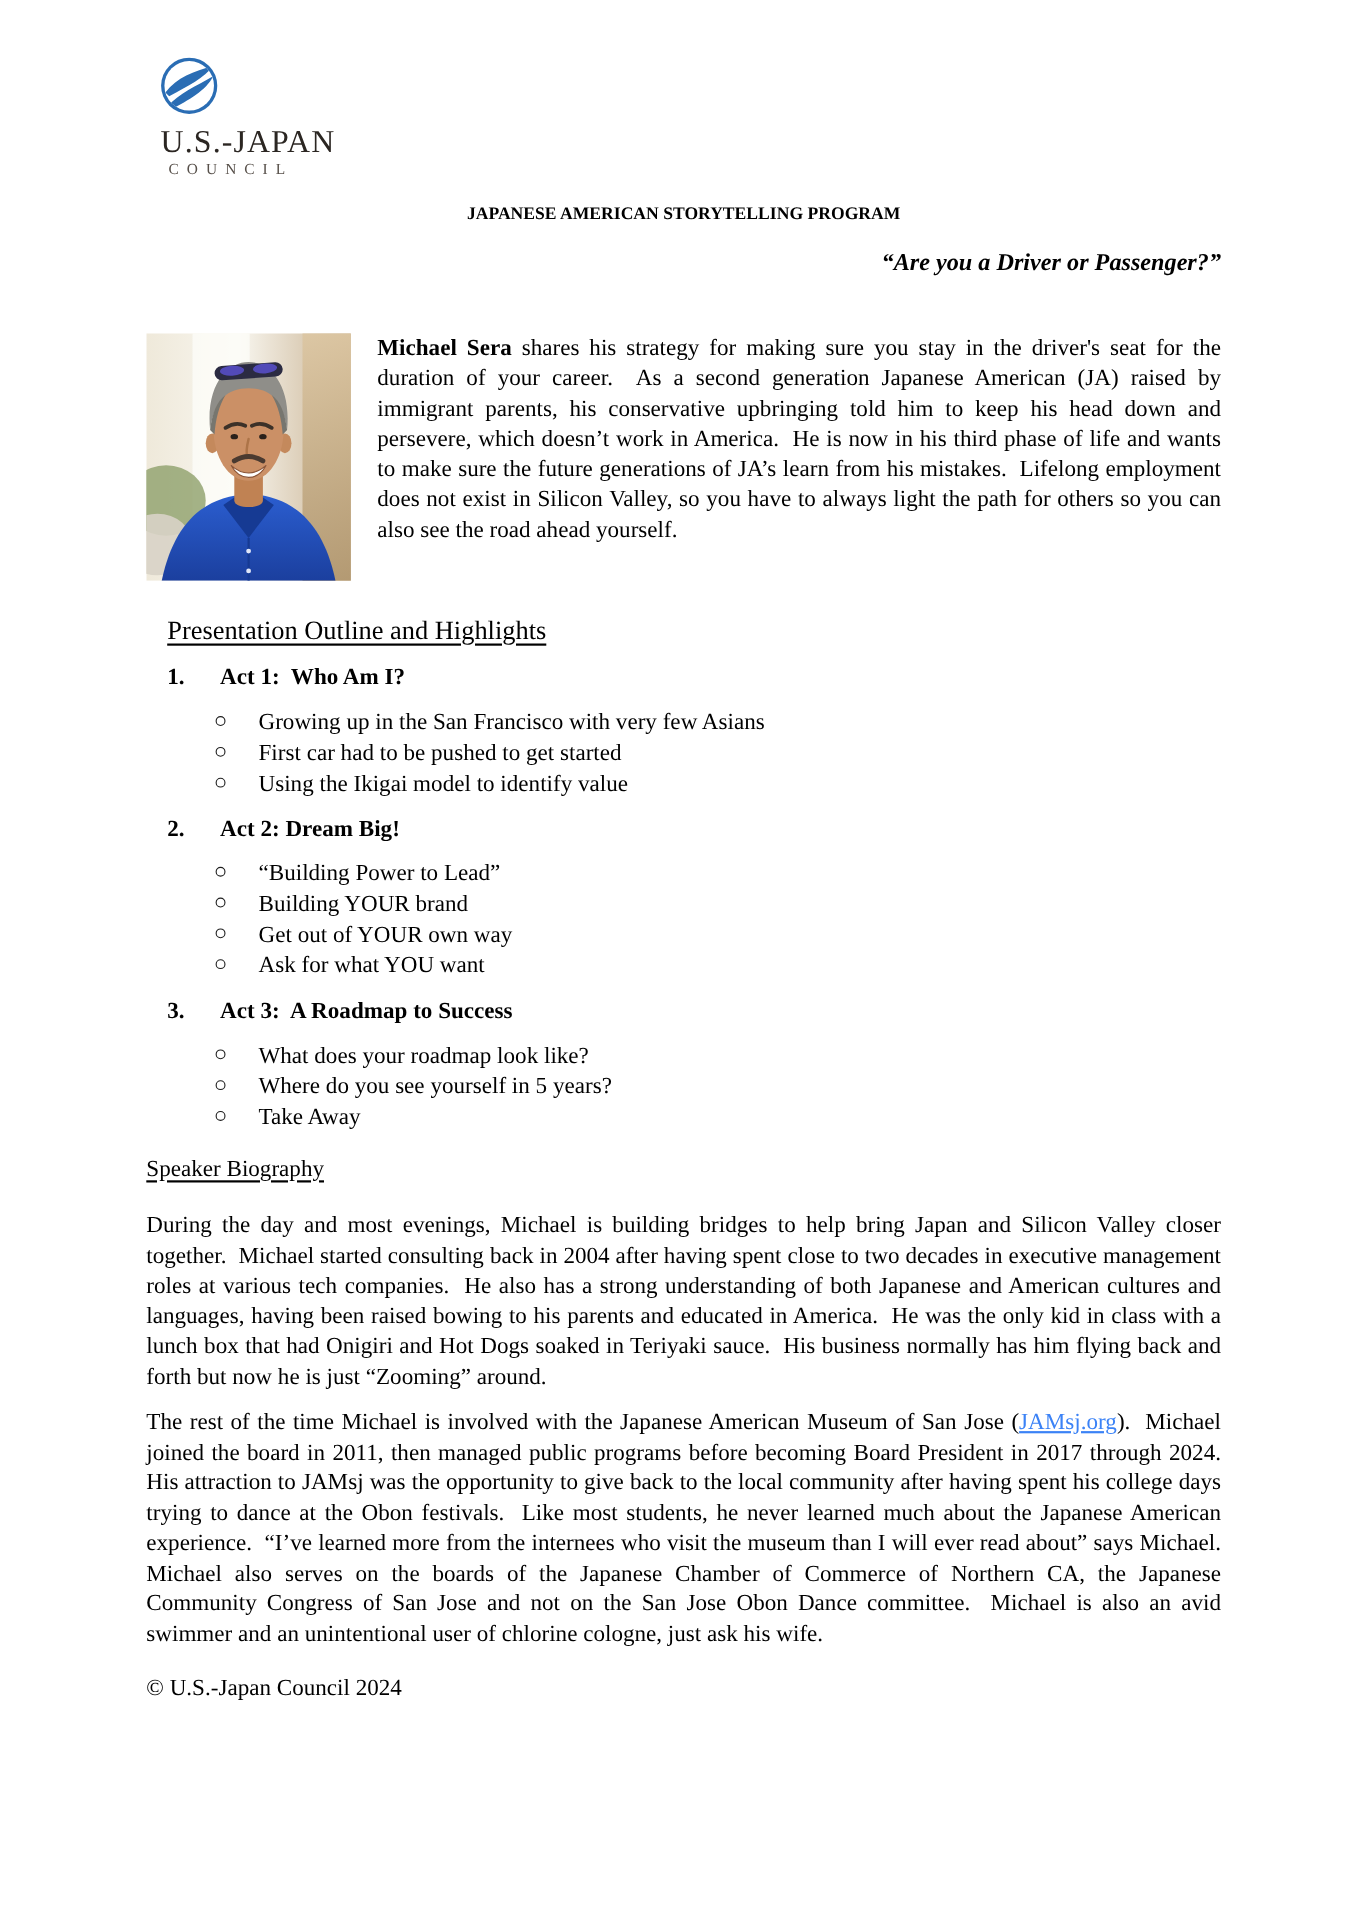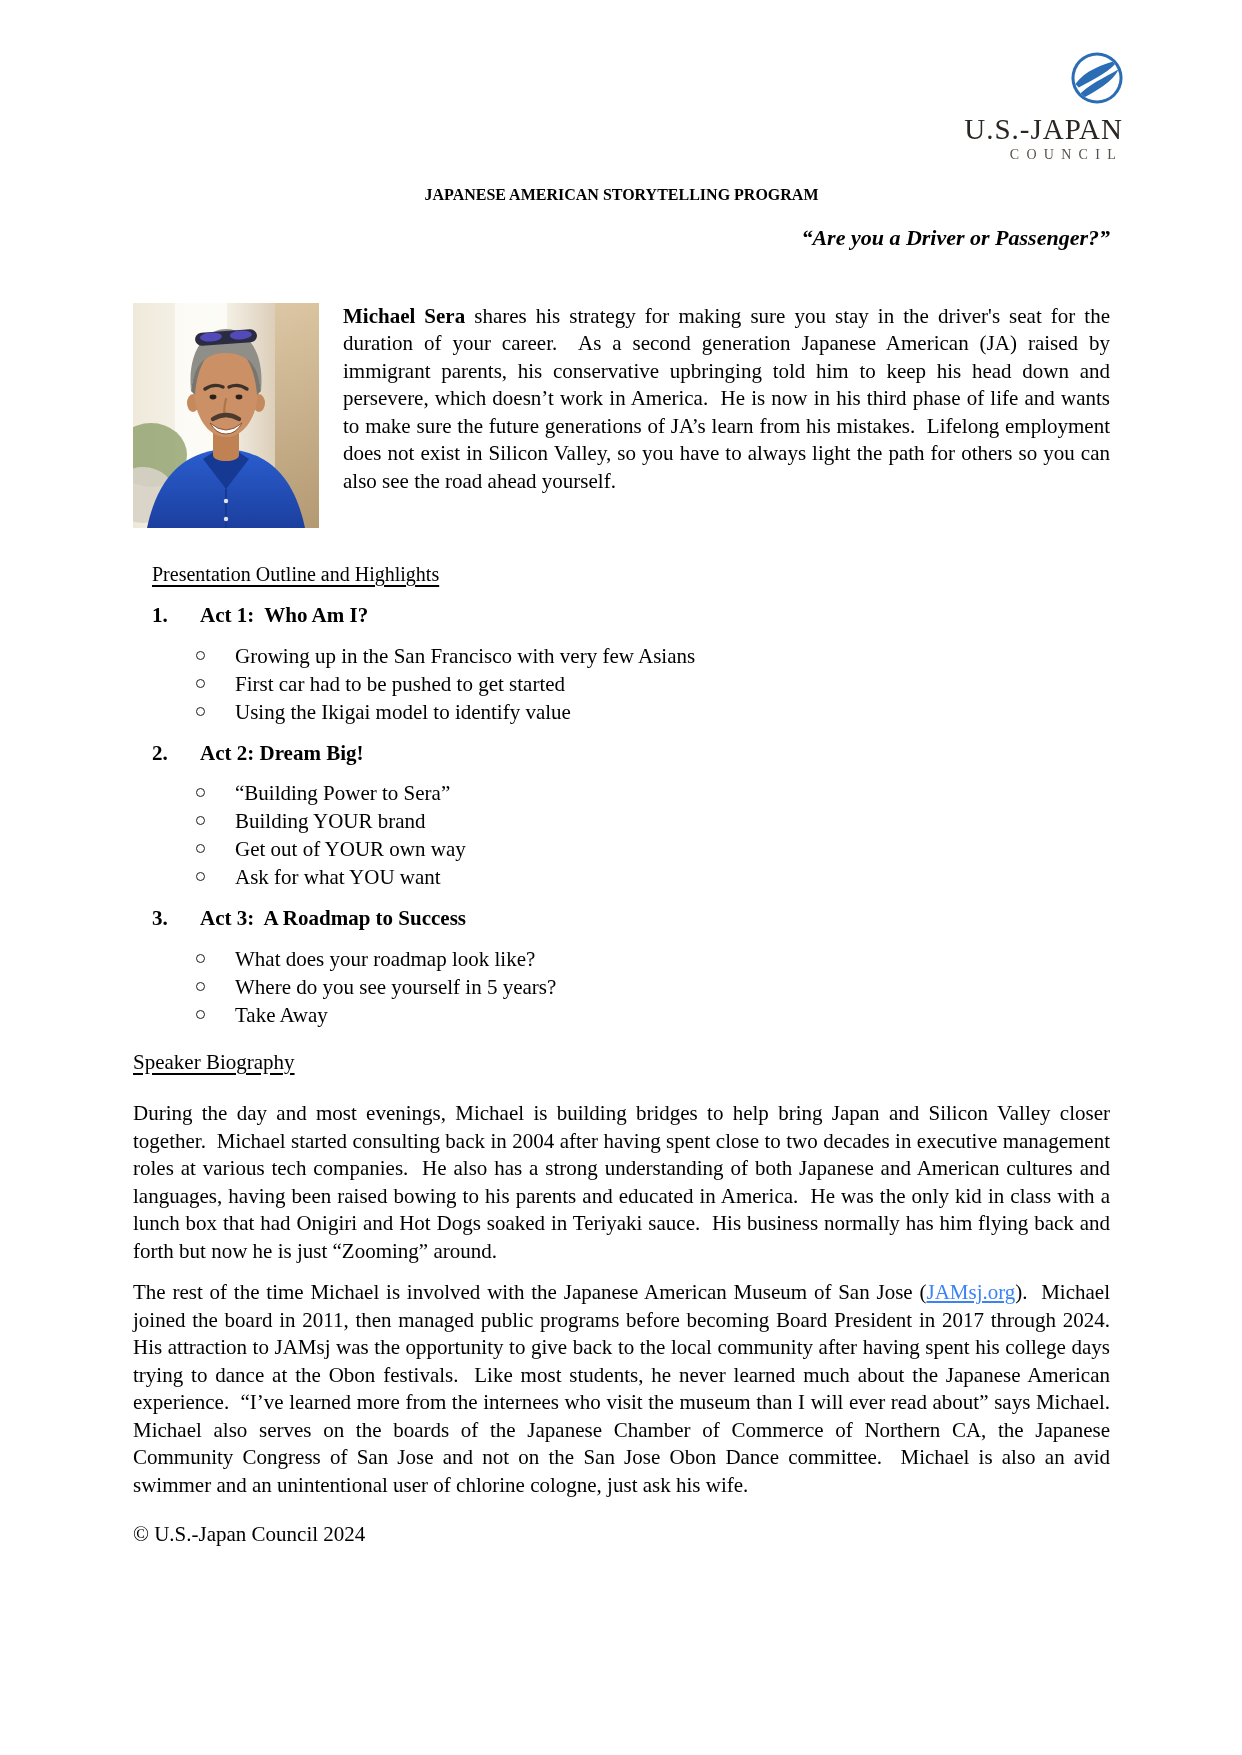--- a/index.html
+++ b/index.html
@@ -9,21 +9,21 @@
     width:1242px; height:1755px;
     background:#ffffff;
     color:#000000;
     font-family:"Liberation Serif", serif;
     font-size:21px; line-height:27.5px;
     padding:52px 132px 0 133px;
     overflow:hidden;
   }
 
   
-  .logo-block { text-align:right; transform:translateX(13px); }
+  .logo-block { text-align:left; transform:translateX(13px); }
   .logo-mark { display:inline-block; width:52px; height:52px; }
   .logo-line1 {
     font-size:29px; line-height:33px; letter-spacing:1px;
     color:#2b2622; font-weight:400; margin-top:1px;
   }
   .logo-line2 {
     font-size:14px; line-height:18px; letter-spacing:0.52em; padding-left:0.52em;
     color:#57504a;
   }
 
@@ -38,21 +38,21 @@
   }
 
   
   .intro { display:flex; gap:24px; margin-top:52px; align-items:flex-start; }
   .photo { width:186px; height:225px; flex:none; }
   .photo svg { display:block; width:186px; height:225px; }
   .intro-text { flex:1; text-align:justify; white-space:pre-wrap; }
 
   
   .u { text-decoration:underline; text-underline-offset:4px; text-decoration-thickness:1.5px; }
-  .outline-heading { margin:33px 0 0 19px; font-size:20px; }
+  .outline-heading { margin:33px 0 0 19px; font-size:24px; }
   .sec { display:flex; margin:14px 0 0 19px; font-weight:bold; white-space:pre-wrap; }
   .sec-num { width:48px; flex:none; }
   .bullets { list-style:none; margin:12px 0 0 0; padding-left:63px;text-align:right; }
   .bullets li { display:flex; line-height:28px; }
   .dot {
     width:9px; height:9px; border:1.5px solid #1c1c1c; border-radius:50%;
     flex:none; margin:9px 30px 0 0;
   }
 
   
@@ -172,21 +172,21 @@
       </li>
   </ul>
 
   <div class="sec">
     <span class="sec-num">2.</span>
     <span class="sec-title">Act 2: Dream Big!</span>
   </div>
   <ul class="bullets">
     <li>
         <span class="dot"></span>
-        <span>“Building Power to Sera”</span>
+        <span>“Building Power to Lead”</span>
       </li>
     <li>
         <span class="dot"></span>
         <span>Building YOUR brand</span>
       </li>
     <li>
         <span class="dot"></span>
         <span>Get out of YOUR own way</span>
       </li>
     <li>

